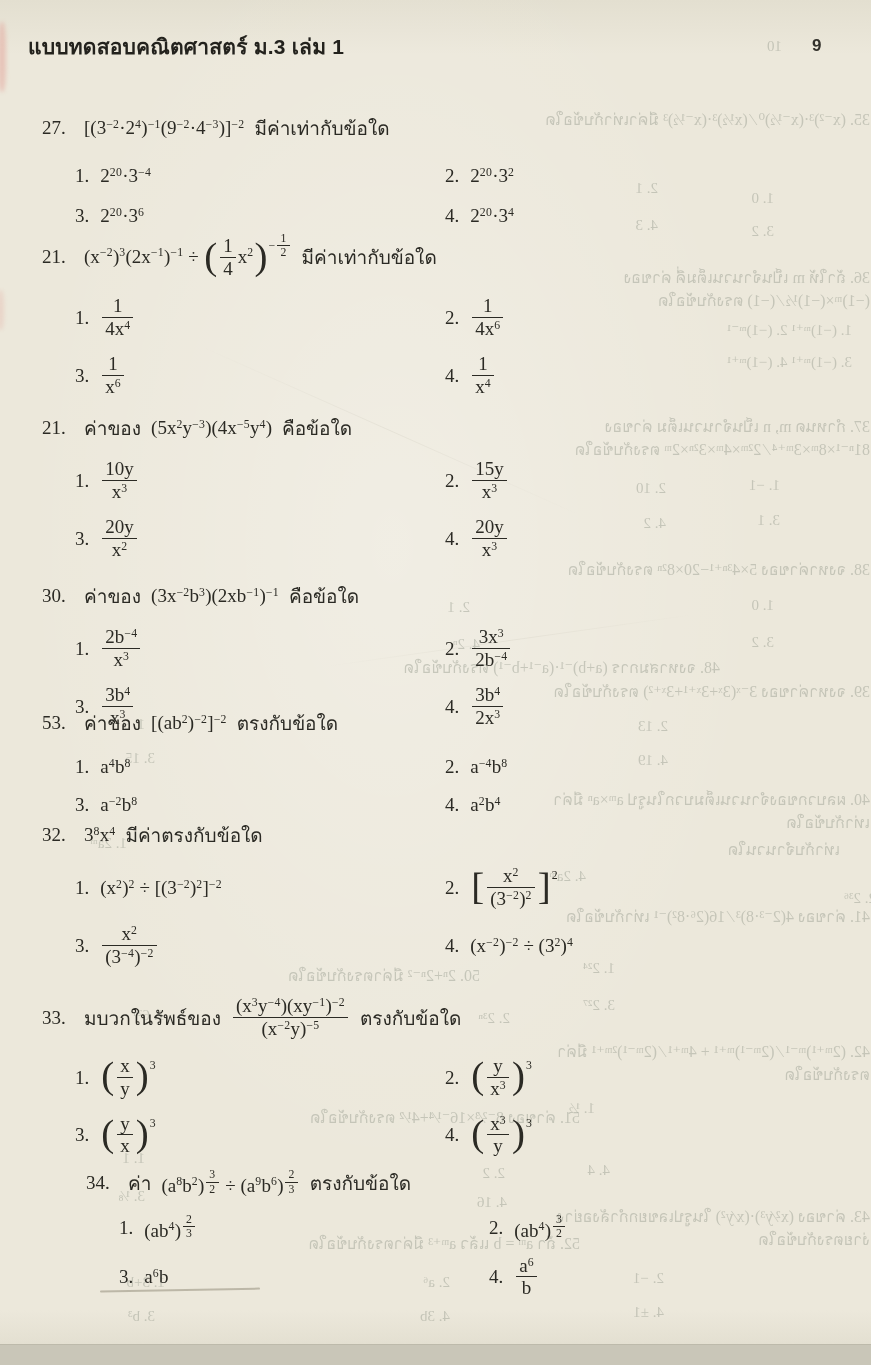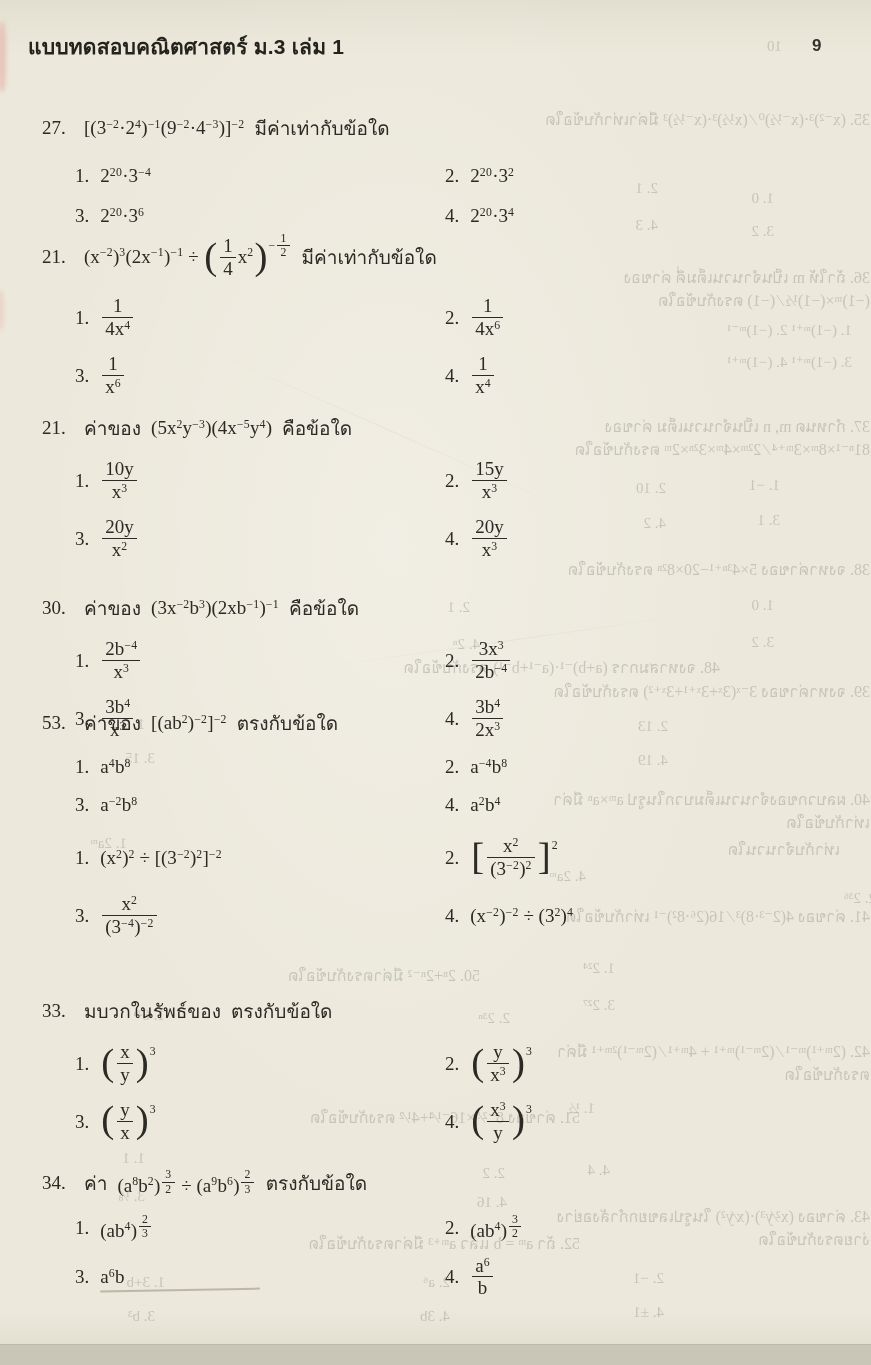--- a/index.html
+++ b/index.html
@@ -45,25 +45,25 @@
     font-size:15px;line-height:1.45;
     font-family:"Liberation Serif","DejaVu Serif",serif;
   }
 
   
   .questions{position:absolute;left:42px;top:0;width:800px;}
   .question{position:absolute;left:0;width:760px;}
   .question:nth-child(1){top:113px;}
   .question:nth-child(2){top:233px;}
   .question:nth-child(3){top:413px;}
-  .question:nth-child(4){top:593px;}
+  .question:nth-child(4){top:581px;}
   .question:nth-child(5){top:708px;}
   .question:nth-child(6){top:820px;}
   .question:nth-child(7){top:996px;}
-  .question:nth-child(8){top:1168px;}
+  .question:nth-child(8){top:1168px;margin-left:44px;}
 
   .stem{display:flex;align-items:center;gap:10px;font-size:19px;}
   .qnum{flex:0 0 32px;}
   .stem .thai{white-space:nowrap;}
   .math{font-size:19px;}
 
   .choices{display:grid;grid-template-columns:370px auto;margin-left:33px;margin-top:16px;row-gap:14px;}
   .question:nth-child(1) .choices{margin-top:22px;row-gap:18px;}
   .question:nth-child(5) .choices{margin-top:18px;row-gap:16px;}
   .choice{display:flex;align-items:center;gap:11px;font-size:19px;}
@@ -269,20 +269,25 @@
           <span class="clabel">3.</span>
           <span class="math">a<sup>−2</sup>b<sup>8</sup></span>
         </div>
         <div class="choice">
           <span class="clabel">4.</span>
           <span class="math">a<sup>2</sup>b<sup>4</sup></span>
         </div>
       </div>
     </section>
     <section class="question">
+      <div class="stem">
+        <span class="qnum">32.</span>
+        <span class="math">3<sup>8</sup>x<sup>4</sup></span>
+        <span class="thai">มีค่าตรงกับข้อใด</span>
+      </div>
       <div class="choices">
         <div class="choice">
           <span class="clabel">1.</span>
           <span class="math">(x<sup>2</sup>)<sup>2</sup> ÷ [(3<sup>−2</sup>)<sup>2</sup>]<sup>−2</sup></span>
         </div>
         <div class="choice">
           <span class="clabel">2.</span>
           <span class="math"><span class="bp">[</span><span class="frac"><span class="fn">x<sup>2</sup></span><span class="fd">(3<sup>−2</sup>)<sup>2</sup></span></span><span class="bp">]</span><sup>2</sup></span>
         </div>
         <div class="choice">
@@ -292,20 +297,21 @@
         <div class="choice">
           <span class="clabel">4.</span>
           <span class="math">(x<sup>−2</sup>)<sup>−2</sup> ÷ (3<sup>2</sup>)<sup>4</sup></span>
         </div>
       </div>
     </section>
     <section class="question">
       <div class="stem">
         <span class="qnum">33.</span>
         <span class="thai">มบวกในรัพธ์ของ</span>
+        <span class="math"><span class="frac"><span class="fn">(x<sup>3</sup>y<sup>−4</sup>)(xy<sup>−1</sup>)<sup>−2</sup></span><span class="fd">(x<sup>−2</sup>y)<sup>−5</sup></span></span></span>
         <span class="thai">ตรงกับข้อใด</span>
       </div>
       <div class="choices">
         <div class="choice">
           <span class="clabel">1.</span>
           <span class="math"><span class="bp">(</span><span class="frac"><span class="fn">x</span><span class="fd">y</span></span><span class="bp">)</span><sup>3</sup></span>
         </div>
         <div class="choice">
           <span class="clabel">2.</span>
           <span class="math"><span class="bp">(</span><span class="frac"><span class="fn">y</span><span class="fd">x<sup>3</sup></span></span><span class="bp">)</span><sup>3</sup></span>

